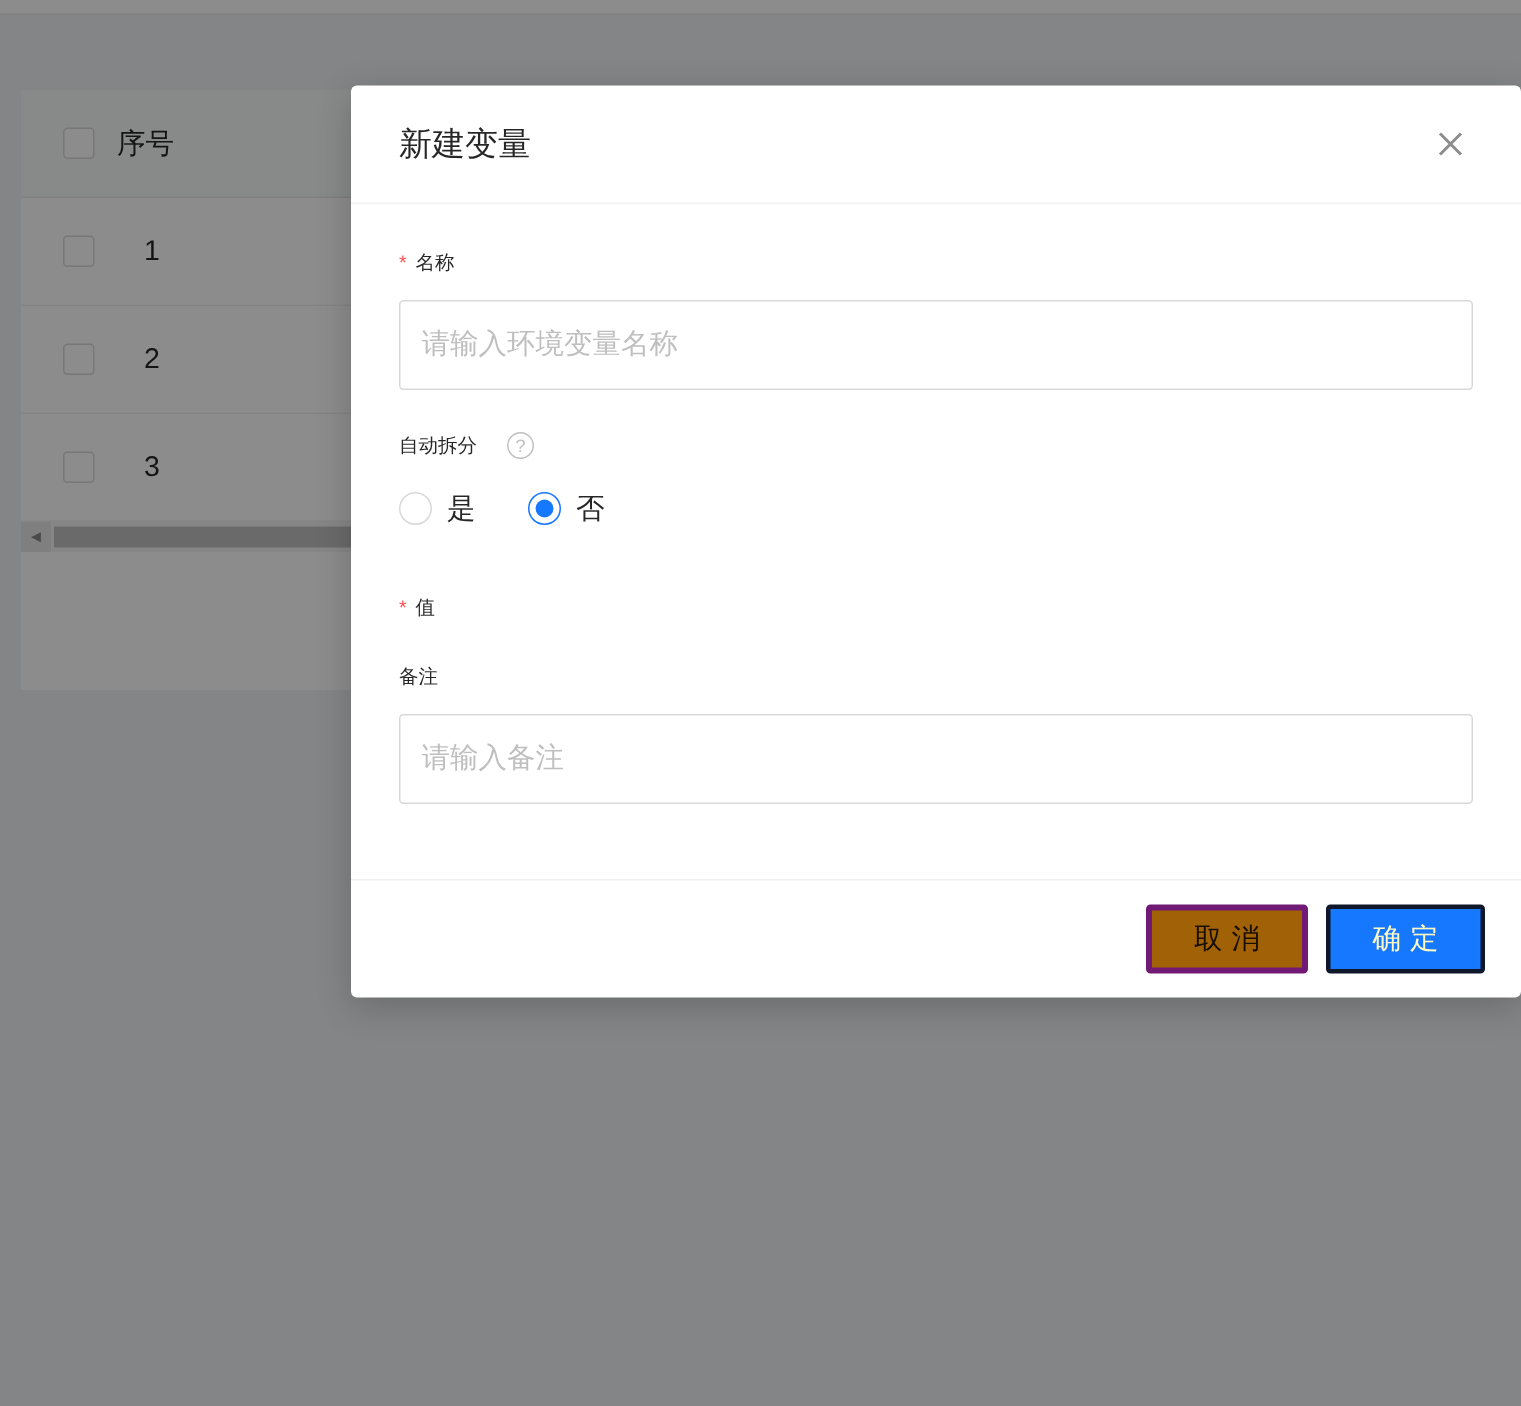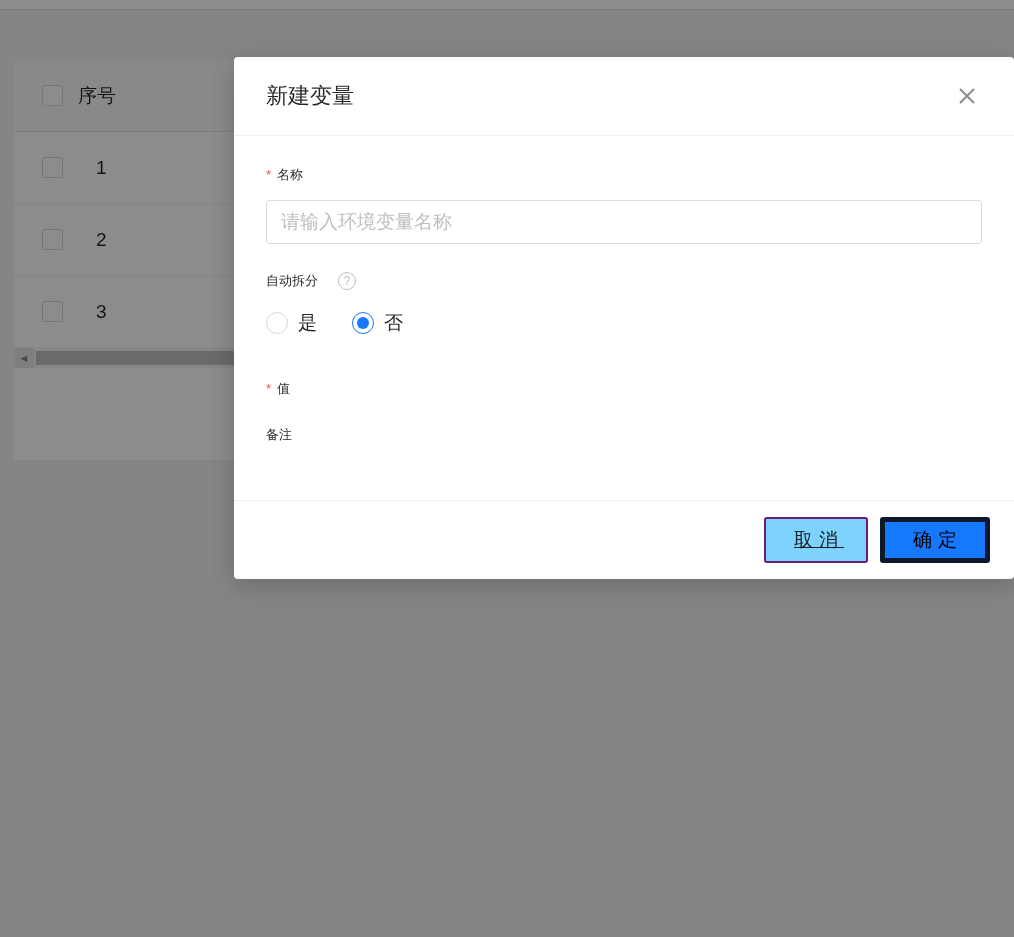--- a/index.html
+++ b/index.html
@@ -144,21 +144,21 @@
       display: block;
     }
     .required::before {
       content: "*";
       color: #ff4d4f;
       margin-right: 6px;
       font-family: SimSun, sans-serif;
     }
     .form-input {
       width: 100%;
-      height: 44px;
+      height: 60px;
       border: 1px solid #d9d9d9;
       border-radius: 3px;
       padding: 0 14px;
       font-size: 19px;
       color: rgba(0,0,0,0.85);
       outline: none;
     }
     .form-input::placeholder {
       color: #bfbfbf;
     }
@@ -226,29 +226,28 @@
       border-radius: 3px;
       font-size: 19px;
       cursor: pointer;
       display: flex;
       align-items: center;
       justify-content: center;
       letter-spacing: 6px;
       text-indent: 6px;
     }
     .btn-default {
-      background: #7dd3fc;
-      border: 2px solid #701a75;
-      color: rgba(0,0,0,0.85);
-      text-decoration: underline;
+      background: #a16207;
+      border: 4px solid #701a75;
+      color: rgba(0,0,0,0.85);
     }
     .btn-primary {
       background: #1677ff;
-      border: 5px solid #0f172a;
-      color: #000000;
+      border: 3px solid #0f172a;
+      color: #fef9c3;
     }
   </style>
 </head>
 <body>
 
 <div class="top-bar">
   
   
   
 </div>
@@ -319,20 +318,21 @@
           </label>
         </div>
       </div>
 
       <div class="form-group">
         <label class="form-label required">值</label>
       </div>
 
       <div class="form-group" style="margin-bottom:10px;">
         <label class="form-label">备注</label>
+        <input class="form-input" placeholder="请输入备注" style="">
       </div>
     </div>
 
     <div class="modal-footer">
       <button class="btn btn-default">取消</button>
       <button class="btn btn-primary">确定</button>
     </div>
   </div>
 </div>
 

